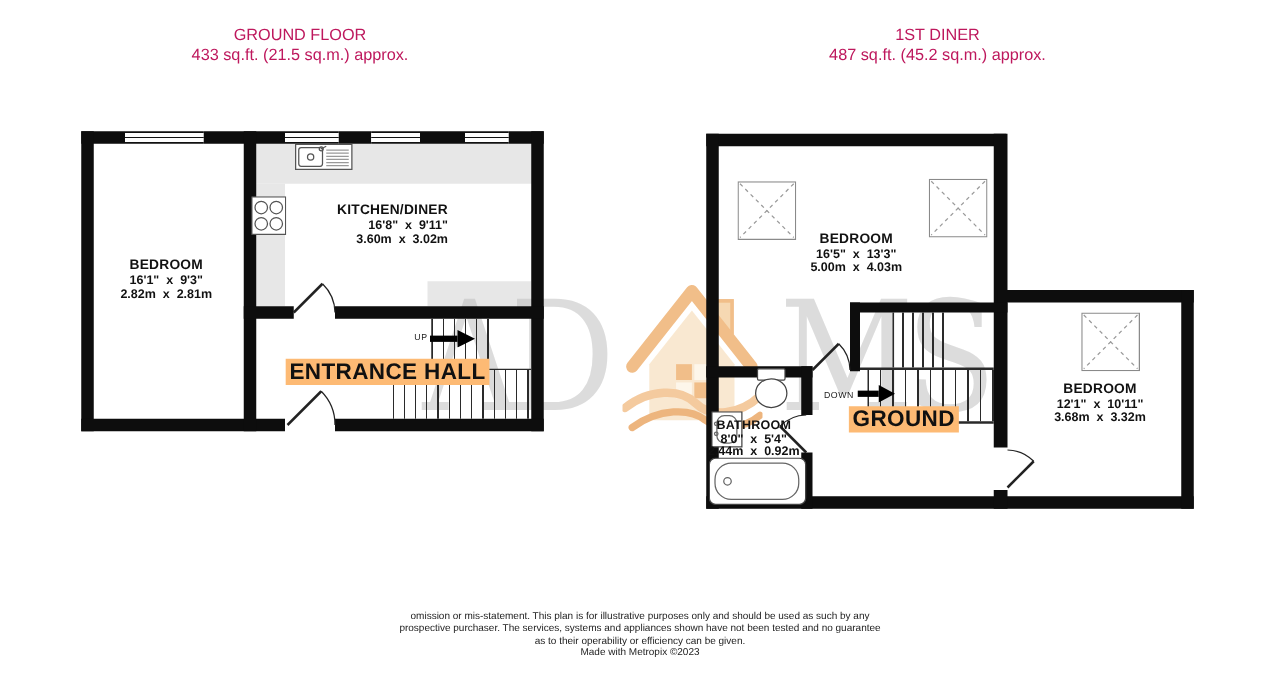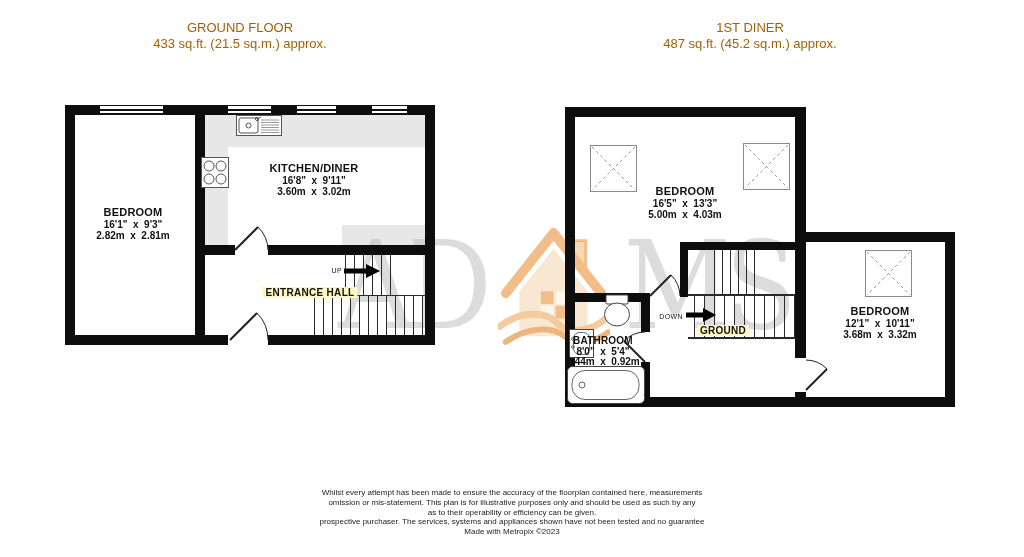--- a/index.html
+++ b/index.html
@@ -5,27 +5,27 @@
   html,body{margin:0;padding:0;background:#fff;}
   #canvas{position:relative;width:1024px;height:557px;background:#ffffff;overflow:hidden;
           font-family:"Liberation Sans","DejaVu Sans",sans-serif;color:#111;}
   .w{position:absolute;background:#0d0d0d;z-index:2;}
   .win{position:absolute;z-index:2;
        background:linear-gradient(to bottom,#111 0 1.5px,#fff 1.5px 4.4px,#111 4.4px 5.6px,#fff 5.6px 8.5px,#111 8.5px 10px);}
   .counter{position:absolute;background:#e7e7e7;z-index:0;}
   .treads{position:absolute;z-index:2;
           background-image:repeating-linear-gradient(90deg,#2a2a2a 0 1px,transparent 1px var(--step,9px));}
   .hline{position:absolute;height:1.5px;background:#2a2a2a;z-index:2;}
-  .title{position:absolute;text-align:center;font-size:13px;line-height:16px;color:#a16207;z-index:2;}
+  .title{position:absolute;text-align:center;font-size:13px;line-height:16px;color:#be185d;z-index:2;}
   .room-label{position:absolute;transform:translateX(-50%);text-align:center;z-index:4;}
   .room-label .nm{font-weight:bold;font-size:11px;line-height:11.5px;letter-spacing:.2px;white-space:pre;}
   .room-label .dim{font-weight:bold;font-size:10px;line-height:11.5px;white-space:pre;}
   .room-label.tight .nm,.room-label.tight .dim{line-height:10.5px;font-size:10px;}
-  .hall-label{position:absolute;transform:translateX(-50%);z-index:4;font-weight:bold;font-size:10px;
-              letter-spacing:.3px;background:#fef9c3;padding:0 3px;white-space:nowrap;}
+  .hall-label{position:absolute;transform:translateX(-50%);z-index:4;font-weight:bold;font-size:18px;
+              letter-spacing:.3px;background:#fdba74;padding:0 3px;white-space:nowrap;}
   .updown{position:absolute;z-index:4;font-size:7px;letter-spacing:.4px;color:#222;text-align:right;}
   .fixture{position:absolute;z-index:3;}
   #door-layer{position:absolute;left:0;top:0;z-index:3;pointer-events:none;}
   #watermark{position:absolute;left:326px;top:213px;height:145px;display:flex;align-items:center;z-index:1;}
   #watermark .wm-txt{font-family:"DejaVu Serif","Liberation Serif",serif;font-size:122px;line-height:1;
                      color:#c0c0c0;opacity:.55;letter-spacing:-7px;transform:scaleX(.86);transform-origin:center;}
   #footer{position:absolute;left:0;top:488px;width:1024px;text-align:center;z-index:2;}
   #footer .total{font-size:11.5px;color:#111;margin-bottom:4px;}
   #footer .disc{font-size:8px;line-height:9.8px;color:#222;white-space:nowrap;}
 </style>
@@ -113,21 +113,21 @@
   <svg class="fixture" style="left:344px;top:264px;" width="36" height="14">
     <rect x="0" y="4.5" width="22" height="5" fill="#000"></rect>
     <polygon points="22,0 36,7 22,14" fill="#000"></polygon>
   </svg>
 
   <div class="room-label" style="left:133px;top:207px;">
     <div class="nm">BEDROOM</div>
     <div class="dim">16'1"  x  9'3"</div>
     <div class="dim">2.82m  x  2.81m</div>
   </div>
-  <div class="room-label" style="left:314px;top:163px;">
+  <div class="room-label" style="left:314px;top:163px;text-align:right;">
     <div class="nm">KITCHEN/DINER</div>
     <div class="dim">16'8"  x  9'11"</div>
     <div class="dim">3.60m  x  3.02m</div>
   </div>
   <div class="hall-label" style="left:310px;top:287px;">ENTRANCE HALL</div>
 
   <div class="w" style="left:565px;top:107px;width:240px;height:10px;"></div>
   <div class="w" style="left:565px;top:107px;width:10px;height:300px;"></div>
   <div class="w" style="left:565px;top:397px;width:390px;height:10px;"></div>
   <div class="w" style="left:795px;top:107px;width:11px;height:251px;"></div>
@@ -210,20 +210,19 @@
       <path d="M650 296 L671 275" stroke-width="2"></path>
       <path d="M671 275 A30 30 0 0 1 680 296" stroke-width="1"></path>
       <path d="M645 362 L624 341" stroke-width="2"></path>
       <path d="M624 341 A30 30 0 0 1 645 332" stroke-width="1"></path>
       <path d="M806 390 L827 369" stroke-width="2"></path>
       <path d="M806 360 A30 30 0 0 1 827 369" stroke-width="1"></path>
     </g>
   </svg>
 
   <div id="footer">
-    <div class="disc">Whilst every attempt has been made to ensure the accuracy of the floorplan contained here, measurements</div>
     <div class="disc">omission or mis-statement. This plan is for illustrative purposes only and should be used as such by any</div>
+    <div class="disc">prospective purchaser. The services, systems and appliances shown have not been tested and no guarantee</div>
     <div class="disc">as to their operability or efficiency can be given.</div>
-    <div class="disc">prospective purchaser. The services, systems and appliances shown have not been tested and no guarantee</div>
     <div class="disc">Made with Metropix ©2023</div>
   </div>
 
 </div>
 
 </body></html>

